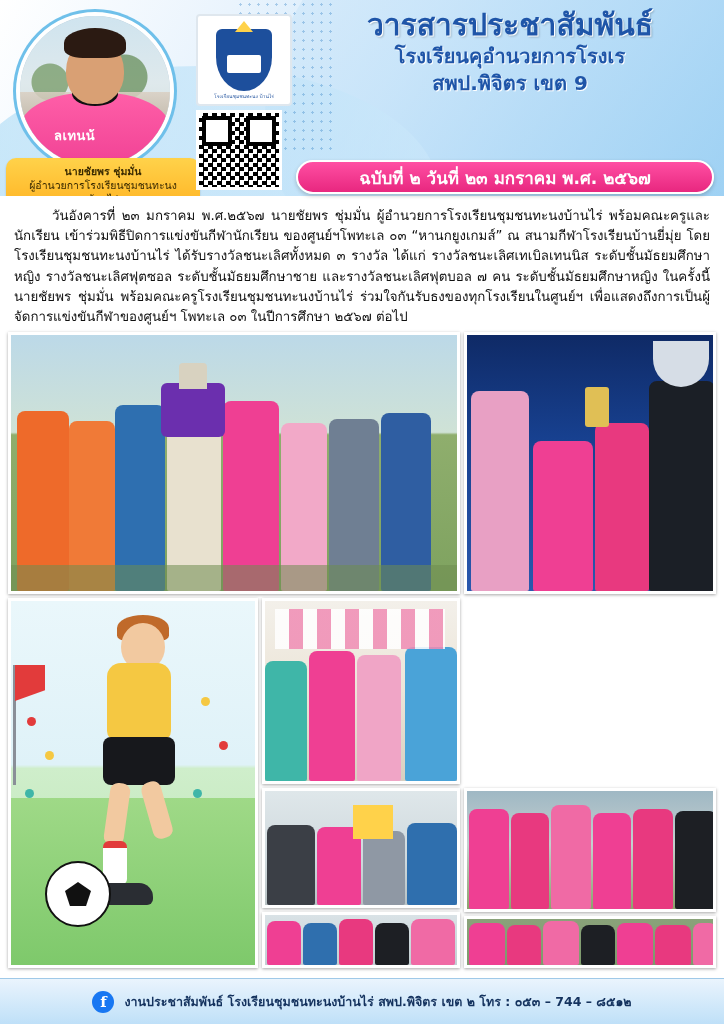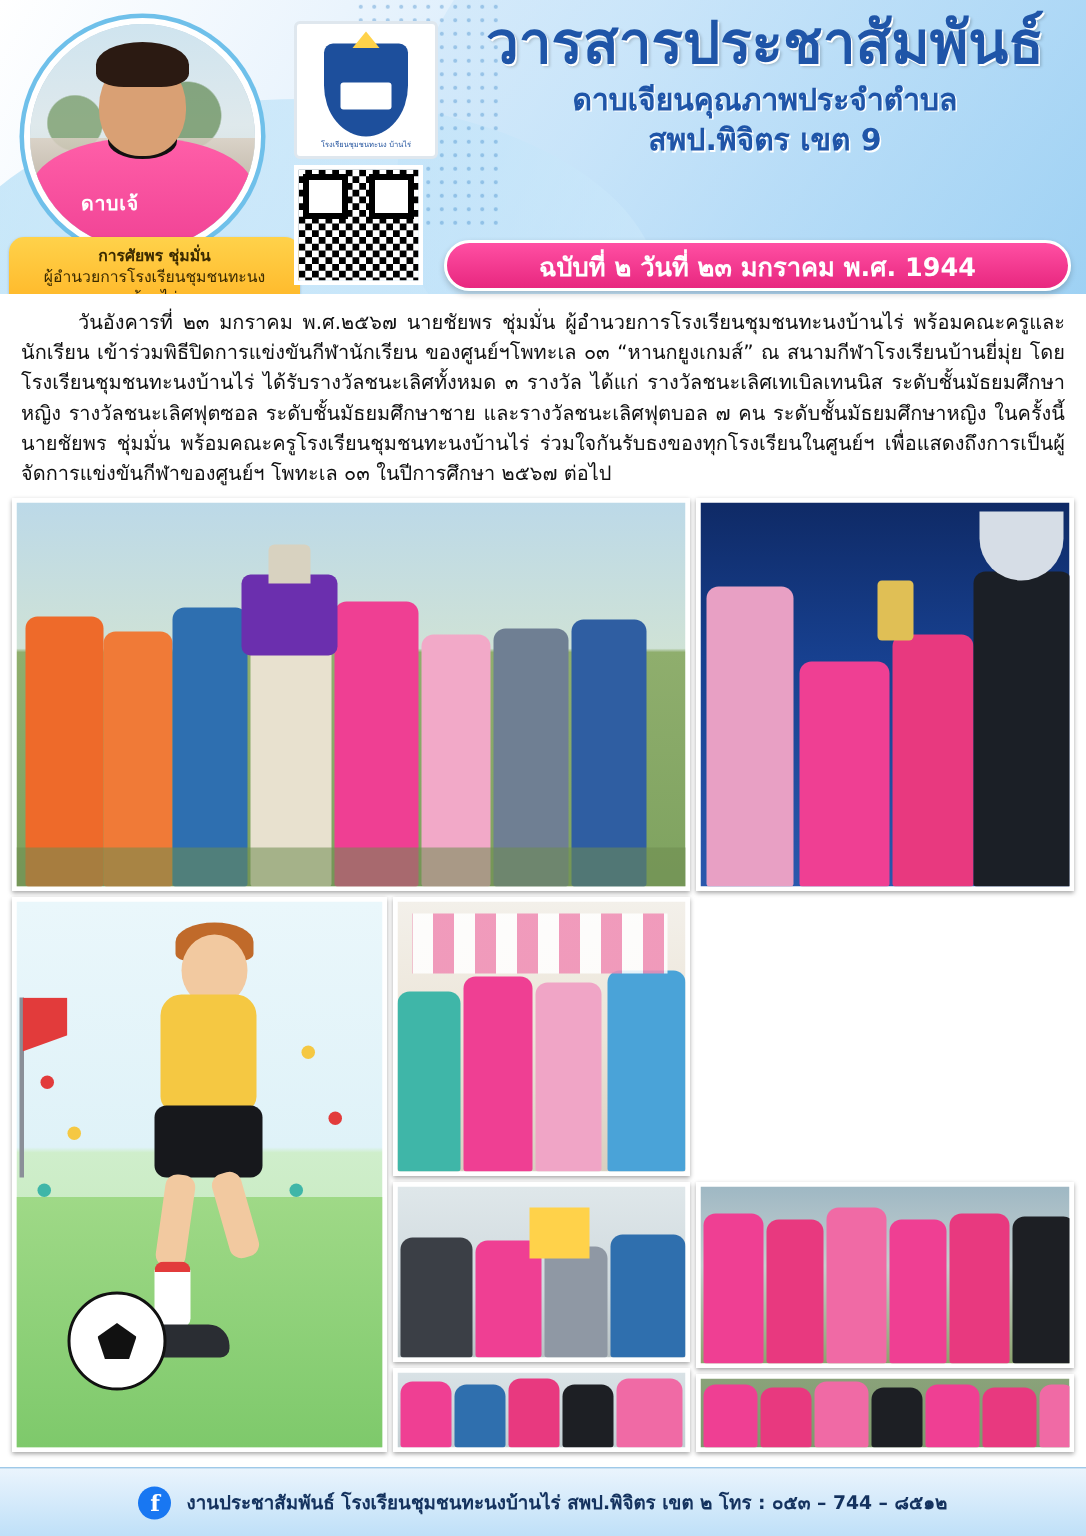--- a/index.html
+++ b/index.html
@@ -177,21 +177,21 @@
 
   .title-block {
     position: absolute;
     left: 300px;
     top: 8px;
     width: 420px;
     text-align: center;
     color: #1f4fa0;
   }
   .t1 {
-    font-size: 39px;
+    font-size: 30px;
     font-weight: bold;
     color: #1f55a8;
     text-shadow: 1px 1px 0 #fff, 2px 2px 2px rgba(0,0,0,.18);
     line-height: 1.15;
   }
   .t2, .t3, .t4 {
     font-size: 20px;
     font-weight: bold;
     color: #1f55a8;
     line-height: 1.35;
@@ -310,46 +310,46 @@
     <div class="hdr-dots"></div>
 
     <div class="portrait">
       <div class="bg-sky"></div>
       <div class="bg-tree"></div>
       <div class="bg-build"></div>
       <div class="shirt"></div>
       <div class="collar"></div>
       <div class="head"></div>
       <div class="hair"></div>
-      <div class="badge-text">ดาบเจ้</div>
+      <div class="badge-text">ลเทนน้</div>
     </div>
 
     <div class="nameplate">
-      <div class="n1">การศัยพร  ชุ่มมั่น</div>
+      <div class="n1">นายชัยพร  ชุ่มมั่น</div>
       <div class="n2">ผู้อำนวยการโรงเรียนชุมชนทะนงบ้านไร่</div>
     </div>
 
     <div class="logo-box">
       <div class="logo-shield">
         <div class="crown"></div>
         <div class="book"></div>
       </div>
       <div class="logo-caption">โรงเรียนชุมชนทะนง บ้านไร่</div>
     </div>
 
     <div class="qr"></div>
 
     <div class="title-block">
       <div class="t1">วารสารประชาสัมพันธ์</div>
-      <div class="t2">ดาบเจียนคุณภาพประจำตำบล</div>
+      <div class="t2">โรงเรียนคุอำนวยการโรงเร</div>
       <div class="t4">สพป.พิจิตร เขต 9</div>
     </div>
   </div>
 
-  <div class="issue-bar">ฉบับที่ ๒  วันที่ ๒๓  มกราคม พ.ศ. 1944</div>
+  <div class="issue-bar">ฉบับที่ ๒  วันที่ ๒๓  มกราคม พ.ศ. ๒๕๖๗</div>
 
   <div class="article">วันอังคารที่ ๒๓ มกราคม พ.ศ.๒๕๖๗ นายชัยพร ชุ่มมั่น ผู้อำนวยการโรงเรียนชุมชนทะนงบ้านไร่ พร้อมคณะครูและนักเรียน เข้าร่วมพิธีปิดการแข่งขันกีฬานักเรียน ของศูนย์ฯโพทะเล ๐๓ “หานกยูงเกมส์” ณ สนามกีฬาโรงเรียนบ้านยี่มุ่ย โดยโรงเรียนชุมชนทะนงบ้านไร่ ได้รับรางวัลชนะเลิศทั้งหมด ๓ รางวัล ได้แก่ รางวัลชนะเลิศเทเบิลเทนนิส ระดับชั้นมัธยมศึกษาหญิง รางวัลชนะเลิศฟุตซอล ระดับชั้นมัธยมศึกษาชาย และรางวัลชนะเลิศฟุตบอล ๗ คน ระดับชั้นมัธยมศึกษาหญิง ในครั้งนี้ นายชัยพร ชุ่มมั่น พร้อมคณะครูโรงเรียนชุมชนทะนงบ้านไร่ ร่วมใจกันรับธงของทุกโรงเรียนในศูนย์ฯ เพื่อแสดงถึงการเป็นผู้จัดการแข่งขันกีฬาของศูนย์ฯ โพทะเล ๐๓ ในปีการศึกษา ๒๕๖๗ ต่อไป</div>
 
   <div class="photos">
 
     <div class="ph p1">
       <div class="sky" style="background:linear-gradient(#bcd9e8 0%, #cfe2d6 38%, #8fae6d 39%, #7ea25f 100%)"></div>
       <div class="figs">
         <span style="left:6px;width:52px;height:180px;background:#ee6a2a"></span>
         <span style="left:58px;width:46px;height:170px;background:#f07a37"></span>

